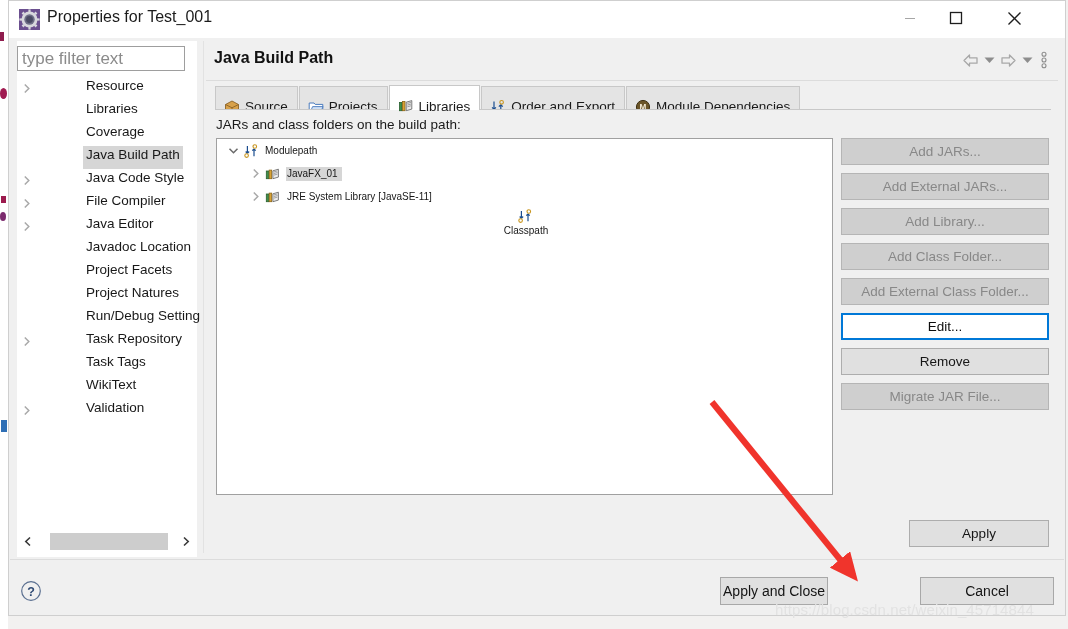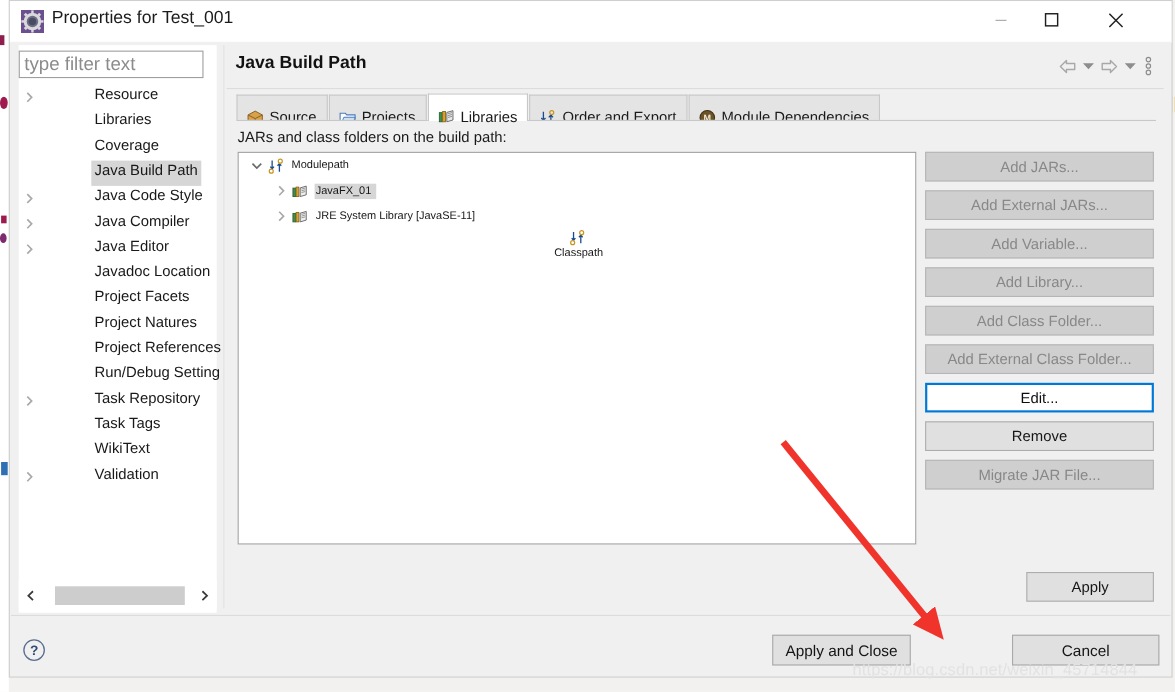--- a/index.html
+++ b/index.html
@@ -218,21 +218,21 @@
   .gap-before { margin-top: 7px; }
 
   
   .apply-strip {
     position: absolute; left: 196px; top: 513px;
     width: 854px; height: 44px;
     background: #f0f0f0;
   }
   .apply-btn {
     position: absolute; right: 10px; top: 6px;
-    width: 116px; height: 27px; box-sizing: border-box;
+    width: 140px; height: 27px; box-sizing: border-box;
     background: #e0e0e0; border: 1px solid #adadad;
     display: flex; align-items: center; justify-content: center;
     font-size: 13.5px; color: #161616; cursor: default;
   }
   .hsep-bottom {
     position: absolute; left: 1px; right: 1px; top: 558px;
     height: 1px; background: #dcdcdc;
   }
 
   
@@ -243,21 +243,21 @@
   .help-icon {
     position: absolute; left: 10px; top: 20px;
     width: 22px; height: 22px;
   }
   .foot-btn {
     position: absolute; top: 17px; height: 28px; box-sizing: border-box;
     background: #e0e0e0; border: 1px solid #a8a8a8;
     display: flex; align-items: center; justify-content: center;
     font-size: 14px; color: #141414; cursor: default;
   }
-  #apply-and-close { right: 236px; width: 126px; }
+  #apply-and-close { right: 236px; width: 108px; }
   #cancel-btn { right: 10px; width: 134px; }
 
   
   .annot {
     position: absolute; left: 0; top: 0;
     width: 1068px; height: 629px;
     pointer-events: none;
   }
 
   
@@ -359,45 +359,41 @@
               </svg>
             </span>
             <span class="tree-label">Java Code Style</span>
           </div>
           <div class="tree-row">
             <span class="tw">
               <svg width="11" height="11" viewBox="0 0 11 11">
                 <polyline points="3.8,1.5 7.8,5.5 3.8,9.5" fill="none" stroke="#a9a9a9" stroke-width="1.5"></polyline>
               </svg>
             </span>
-            <span class="tree-label">Java Compiler</span>
+            <span class="tree-label">File Compiler</span>
           </div>
           <div class="tree-row">
             <span class="tw">
               <svg width="11" height="11" viewBox="0 0 11 11">
                 <polyline points="3.8,1.5 7.8,5.5 3.8,9.5" fill="none" stroke="#a9a9a9" stroke-width="1.5"></polyline>
               </svg>
             </span>
             <span class="tree-label">Java Editor</span>
           </div>
           <div class="tree-row">
             <span class="tw"></span>
             <span class="tree-label">Javadoc Location</span>
           </div>
           <div class="tree-row">
             <span class="tw"></span>
             <span class="tree-label">Project Facets</span>
           </div>
           <div class="tree-row">
             <span class="tw"></span>
             <span class="tree-label">Project Natures</span>
-          </div>
-          <div class="tree-row">
-            <span class="tw"></span>
-            <span class="tree-label">Project References</span>
           </div>
           <div class="tree-row">
             <span class="tw"></span>
             <span class="tree-label">Run/Debug Setting</span>
           </div>
           <div class="tree-row">
             <span class="tw">
               <svg width="11" height="11" viewBox="0 0 11 11">
                 <polyline points="3.8,1.5 7.8,5.5 3.8,9.5" fill="none" stroke="#a9a9a9" stroke-width="1.5"></polyline>
               </svg>
@@ -573,21 +569,20 @@
                 <path d="M11 13.2 L11 5.8 M11 5.8 L9.3 7.7 M11 5.8 L12.7 7.7" fill="none" stroke="#1a4d8f" stroke-width="1.2"></path>
                 <circle cx="11.8" cy="3.5" r="1.8" fill="none" stroke="#c8951e" stroke-width="1.1"></circle>
               </svg>
               <span class="ltext">Classpath</span>
             </div>
           </div>
 
         <div class="btncol" id="btn-col">
             <div class="sbtn">Add JARs...</div>
             <div class="sbtn">Add External JARs...</div>
-            <div class="sbtn">Add Variable...</div>
             <div class="sbtn">Add Library...</div>
             <div class="sbtn">Add Class Folder...</div>
             <div class="sbtn">Add External Class Folder...</div>
             <div class="sbtn focus gap-before">Edit...</div>
             <div class="sbtn enabled">Remove</div>
             <div class="sbtn gap-before">Migrate JAR File...</div>
           </div>
       </div>
     </div>
 

